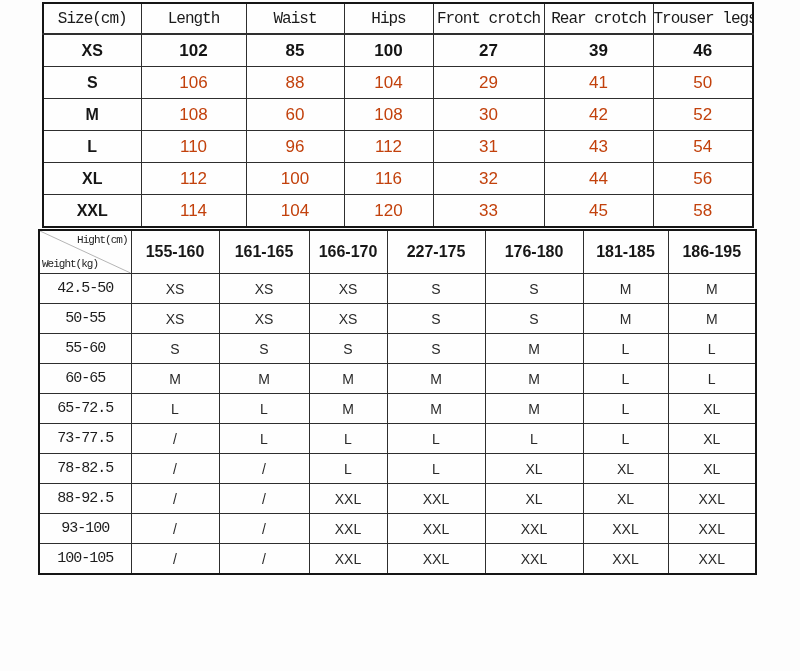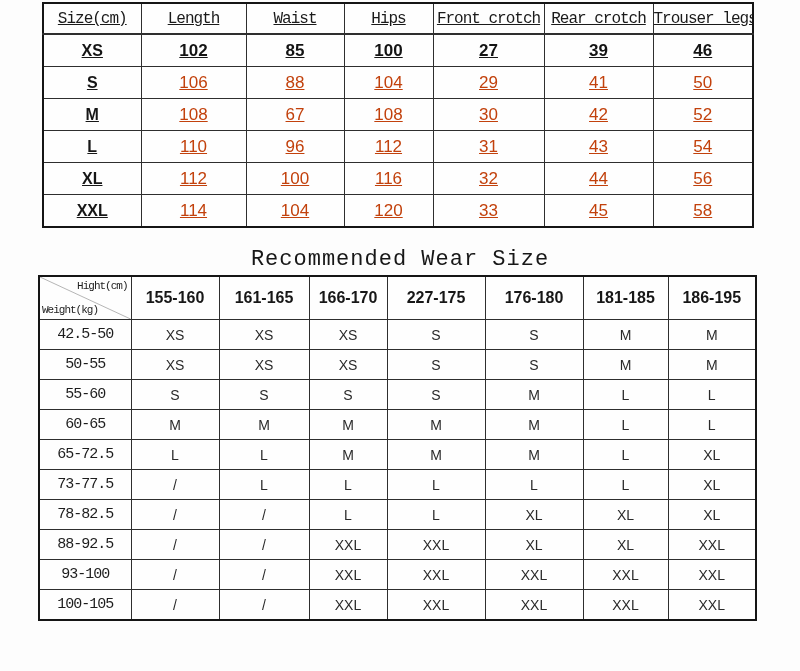--- a/index.html
+++ b/index.html
@@ -32,21 +32,20 @@
     margin: 2px 0 0 42px;
     border: 2px solid #151515;
   }
   .t1 th, .t1 td {
     border: 1px solid #2e2e2e;
     text-align: center;
     vertical-align: middle;
     padding: 0;
     overflow: hidden;
     white-space: nowrap;
-    text-decoration: underline;
   }
   .t1 thead th {
     height: 29px;
     font-family: "Liberation Mono", "DejaVu Sans Mono", monospace;
     font-weight: normal;
     font-size: 16px;
     letter-spacing: -1px;
     border-bottom-width: 2px;
     color: #1a1a1a;
   }
@@ -174,21 +173,21 @@
           <td>106</td>
           <td>88</td>
           <td>104</td>
           <td>29</td>
           <td>41</td>
           <td>50</td>
         </tr>
         <tr>
           <td>M</td>
           <td>108</td>
-          <td>67</td>
+          <td>60</td>
           <td>108</td>
           <td>30</td>
           <td>42</td>
           <td>52</td>
         </tr>
         <tr>
           <td>L</td>
           <td>110</td>
           <td>96</td>
           <td>112</td>
@@ -210,21 +209,20 @@
           <td>114</td>
           <td>104</td>
           <td>120</td>
           <td>33</td>
           <td>45</td>
           <td>58</td>
         </tr>
       </tbody>
   </table>
 
-  <div class="section-title mono">Recommended Wear Size</div>
 
   <table class="t2">
     <colgroup>
       <col style="width:92px">
         <col style="width:88px">
         <col style="width:90px">
       <col style="width:78px">
         <col style="width:98px">
         <col style="width:98px">
       <col style="width:85px">

